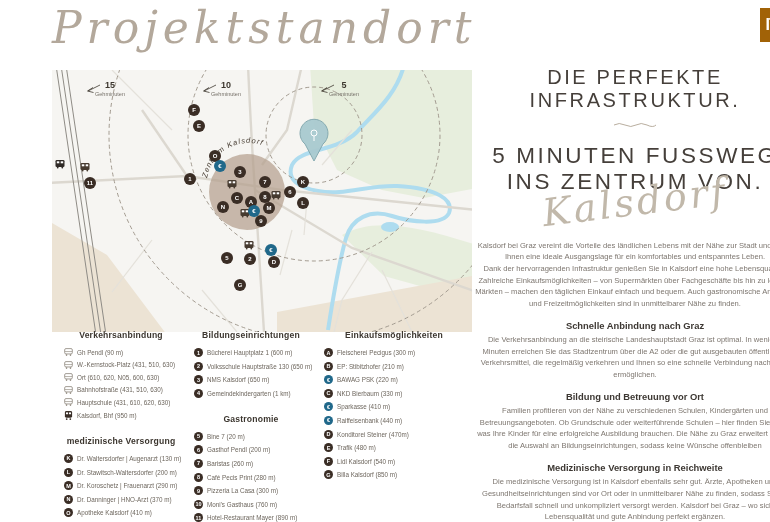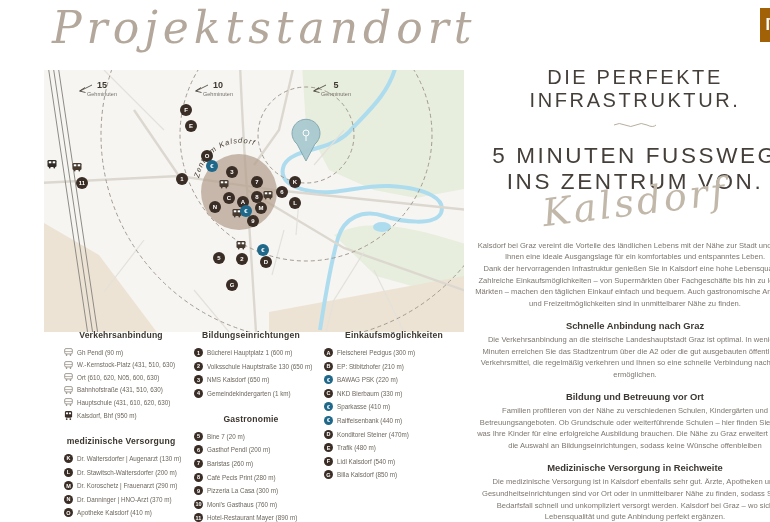--- a/index.html
+++ b/index.html
@@ -9,21 +9,21 @@
   
   .script-title{position:absolute;left:16px;top:2px;font-family:"DejaVu Serif",serif;
     font-style:italic;font-weight:400;font-size:44px;color:#b3a89b;letter-spacing:5px;}
   .logo{position:absolute;right:12px;top:8px;display:flex;align-items:center;gap:7px;}
   .logo-box{width:34px;height:34px;background:#a16207;color:#fff;display:flex;align-items:center;
     justify-content:center;font-weight:bold;font-size:16px;letter-spacing:-1px;}
   .logo-name{font-size:17px;font-weight:bold;color:#2e2857;letter-spacing:1.5px;line-height:1;}
   .logo-sub{font-size:5.4px;font-weight:bold;color:#2e2857;letter-spacing:1.7px;margin-top:2px;}
 
   
-  .map{position:absolute;left:8px;top:70px;width:420px;height:262px;overflow:hidden;}
+  .map{position:absolute;left:16px;top:70px;width:420px;height:262px;overflow:hidden;}
   .map svg{display:block;}
   .ring-num{font:bold 9px "Liberation Sans",sans-serif;fill:#3d372f;text-anchor:middle;}
   .ring-sub{font:5.5px "Liberation Sans",sans-serif;fill:#757068;text-anchor:middle;}
   .zentrum-text{font:italic 7.5px "Liberation Sans",sans-serif;fill:#4a4036;letter-spacing:1px;}
   .marker-text{font:bold 6px "Liberation Sans",sans-serif;fill:#ffffff;text-anchor:middle;}
 
   
   .legend{position:absolute;left:28px;top:330px;width:392px;display:flex;gap:16px;}
   .legend-col{flex:0 0 auto;}
   .legend-col:nth-child(1){width:114px;}

